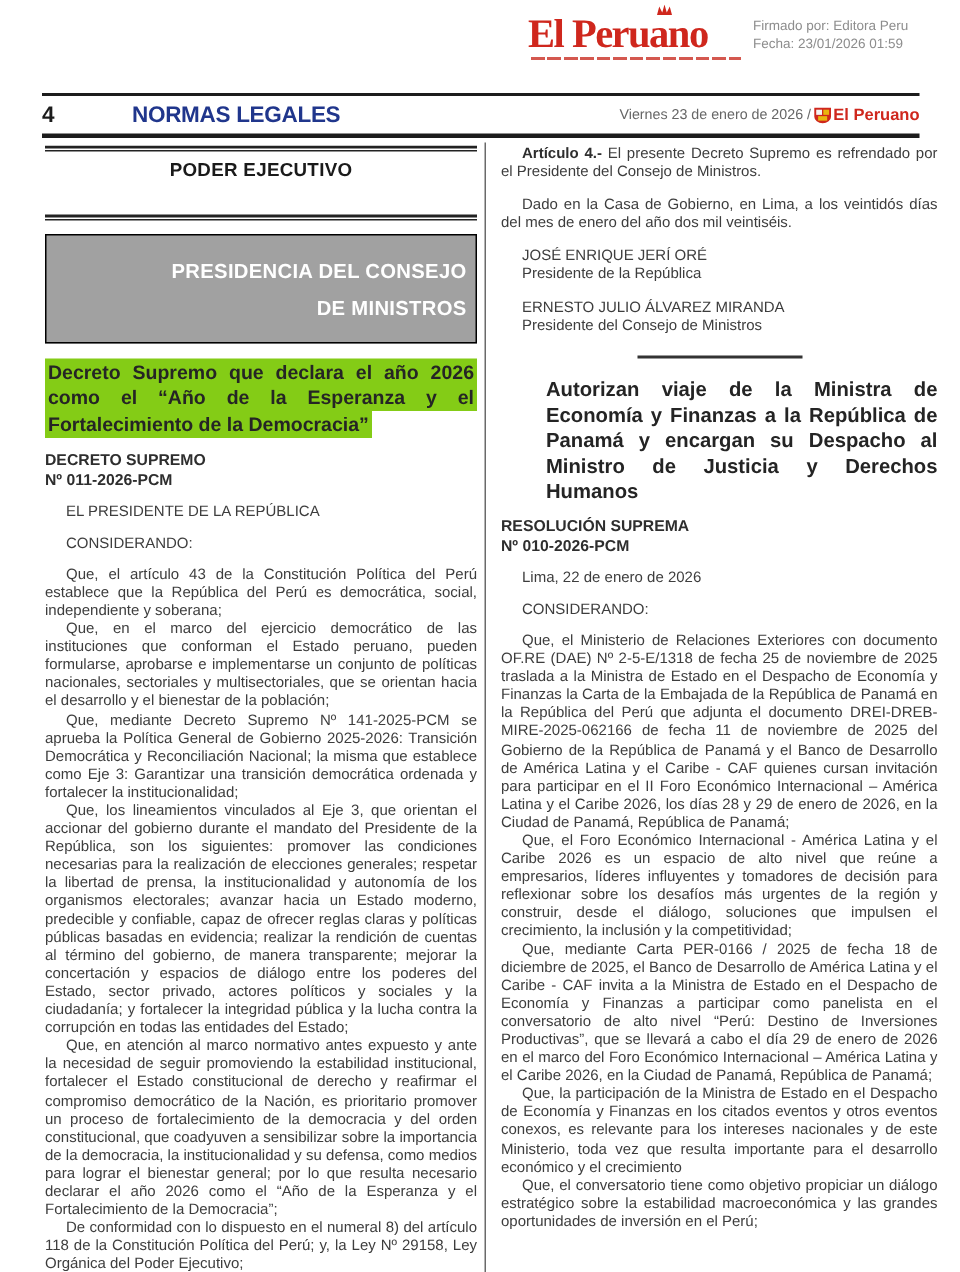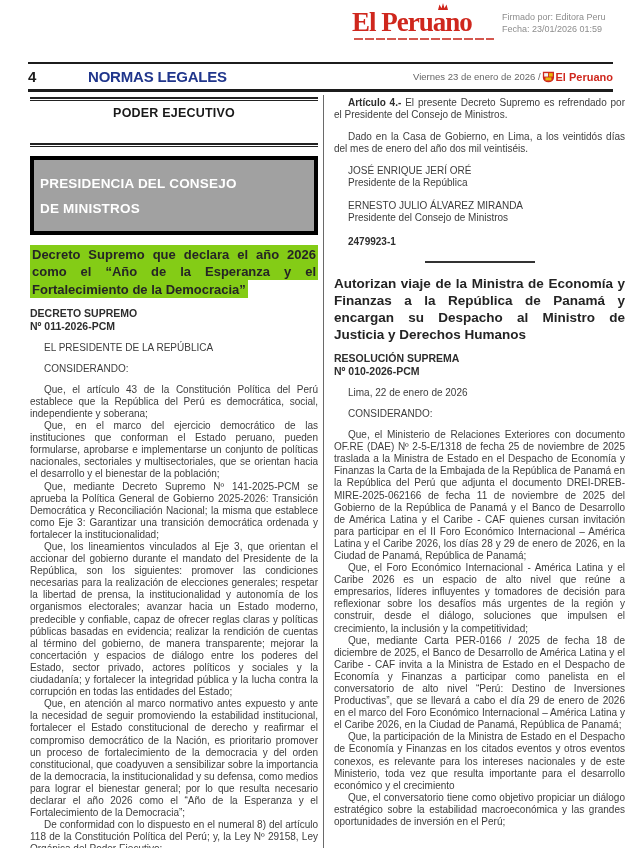--- a/index.html
+++ b/index.html
@@ -74,22 +74,22 @@
   .para { text-indent: 14px; }
   .b { font-weight: bold; color: #2e2e2e; }
 
   
   .double-rule { height: 4px; border-top: 2px solid #222; border-bottom: 1px solid #222; }
   .poder-title {
     text-align: center; font-size: 12.5px; font-weight: bold; color: #1a1a1a;
     padding: 6px 0 24px 0; letter-spacing: 0.2px;
   }
   .entity-banner {
-    margin-top: 9px; background: #a1a1a1; border: 4px solid #000000;
-    text-align: left; padding: 11px 6px 10px 6px;
+    margin-top: 9px; background: #a1a1a1; border: 1px solid #000000;
+    text-align: right; padding: 11px 6px 10px 6px;
   }
   .entity-banner .line {
     color: #ffffff; font-weight: bold; font-size: 13.5px; line-height: 25px;
     letter-spacing: 0.2px;
   }
   .decree-title {
     margin-top: 10px;
     font-size: 13px; font-weight: bold; line-height: 17.5px;
     text-align: justify; color: #252525;
   }
@@ -104,21 +104,21 @@
   }
   .plain-line { margin-top: 9px; text-indent: 14px; }
   .considerando { margin-top: 9px; text-indent: 14px; margin-bottom: 9px; }
   .gap-10 { margin-top: 10px; }
   .sig-name { text-indent: 14px; }
   .sig-role { text-indent: 14px; }
   .norm-id { margin-top: 12px; text-indent: 14px; font-weight: bold; color: #2e2e2e; }
   .rule-sep { margin: 13px auto 12px auto; width: 110px; border-top: 2px solid #333; }
   .resolution-title {
     font-size: 13.5px; font-weight: bold; line-height: 17px;
-    text-align: justify; color: #242424;
+    text-align: justify; color: #242424; margin-left: 30px;
   }
 </style>
 </head>
 <body>
 
 <div class="masthead">
   <div class="logo">
     <span>El Peruano</span>
     <span class="crown"></span>
   </div>
@@ -182,21 +182,20 @@
   <div class="gap-10">
     <p class="sig-name b" style="font-weight:normal;color:#3d3d3d;">JOSÉ ENRIQUE JERÍ ORÉ</p>
     <p class="sig-role">Presidente de la República</p>
   </div>
 
   <div class="gap-10">
     <p class="sig-name">ERNESTO JULIO ÁLVAREZ MIRANDA</p>
     <p class="sig-role">Presidente del Consejo de Ministros</p>
   </div>
 
-  <p class="norm-id">2479923-1</p>
 
   <div class="rule-sep"></div>
 
   <p class="resolution-title">Autorizan viaje de la Ministra de Economía y Finanzas a la República de Panamá y encargan su Despacho al Ministro de Justicia y Derechos Humanos</p>
 
   <div class="center-heading">
     <div>RESOLUCIÓN SUPREMA</div>
     <div>Nº 010-2026-PCM</div>
   </div>
 

